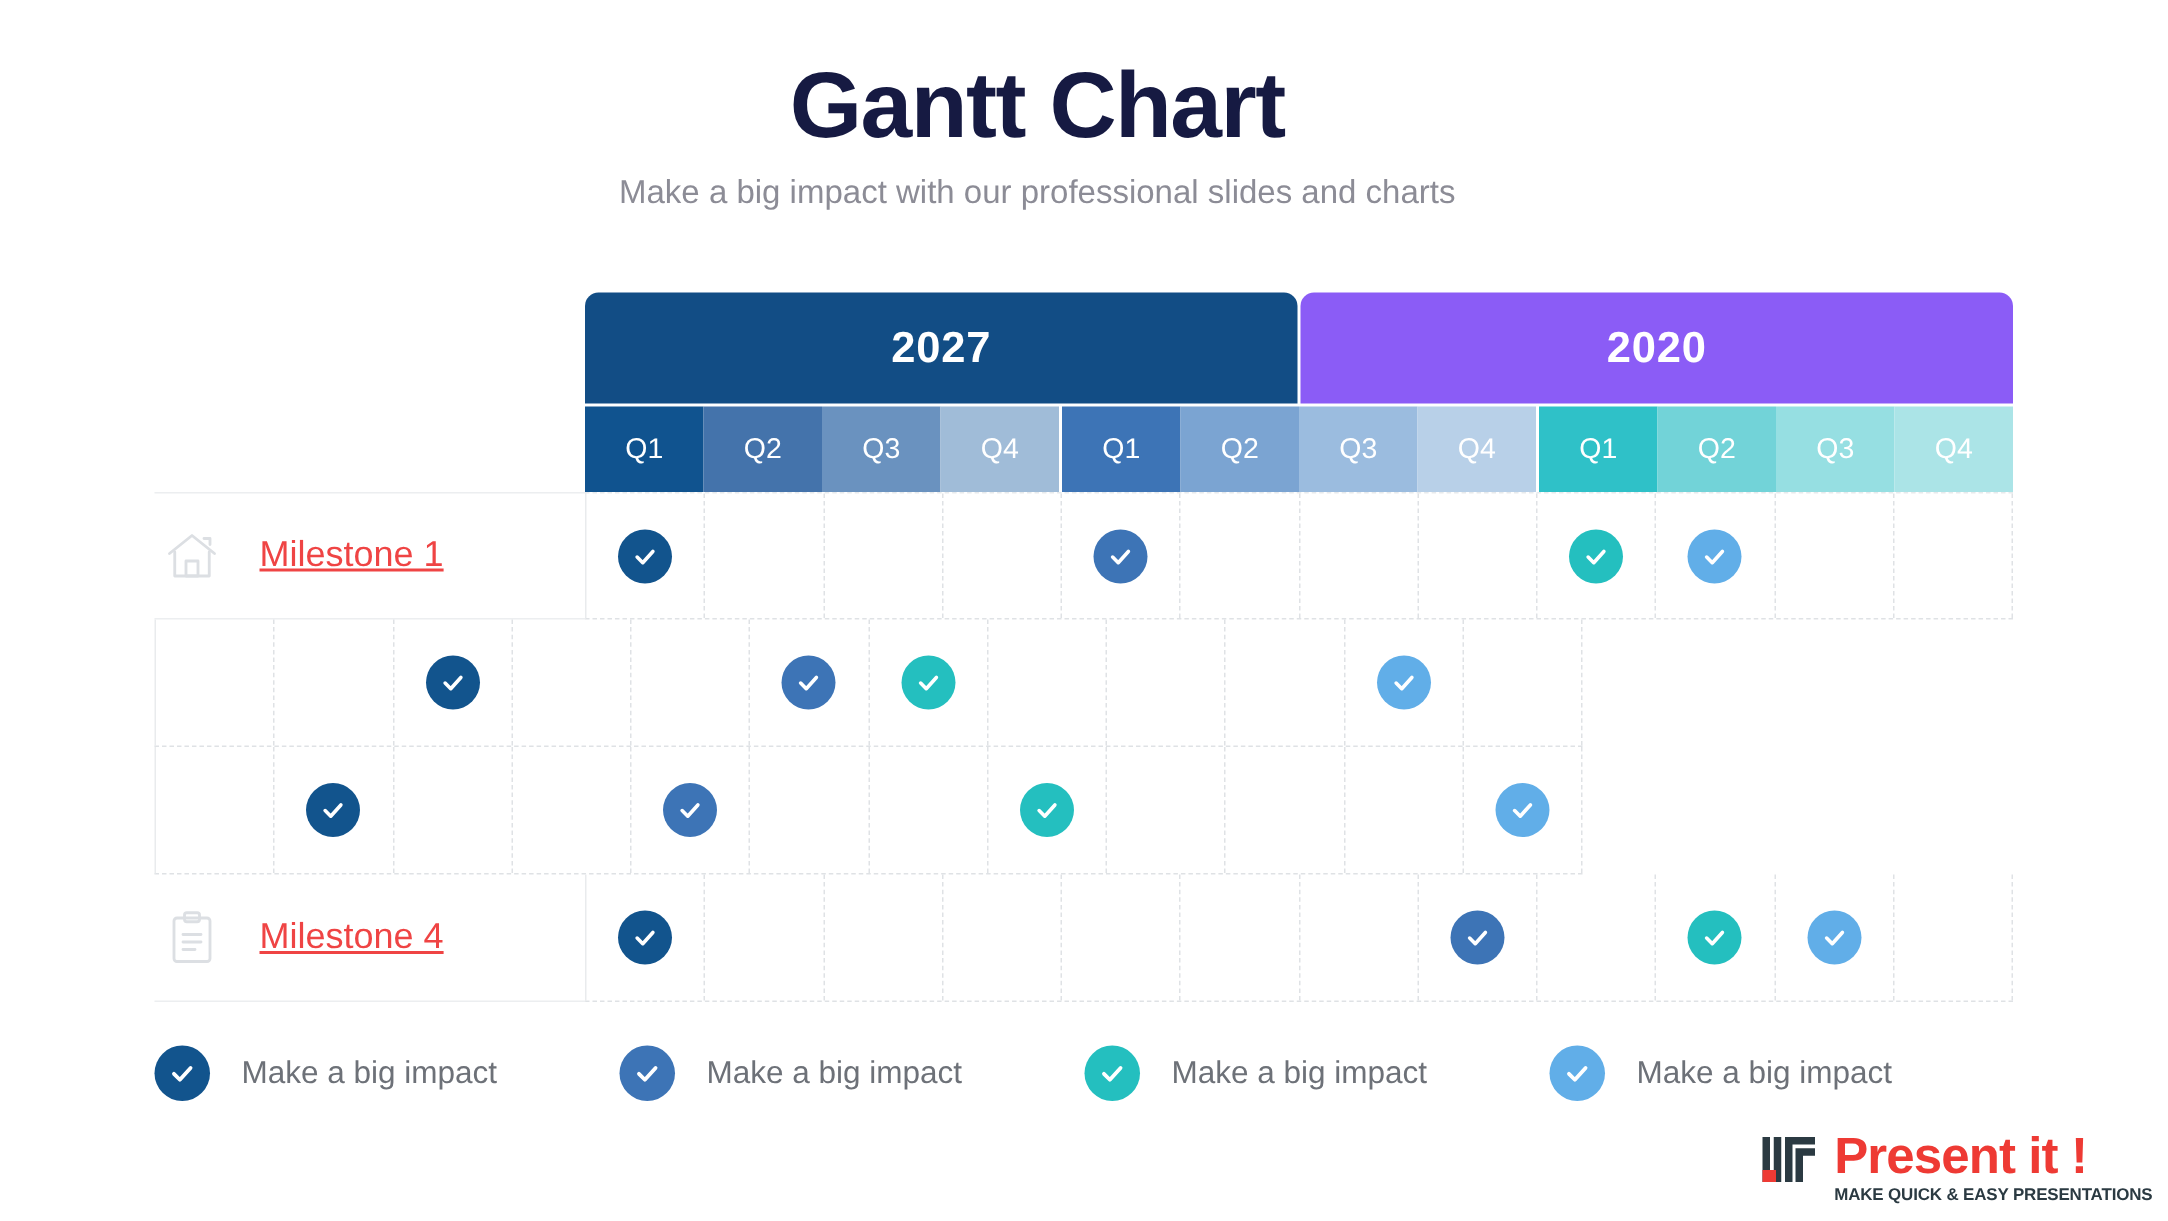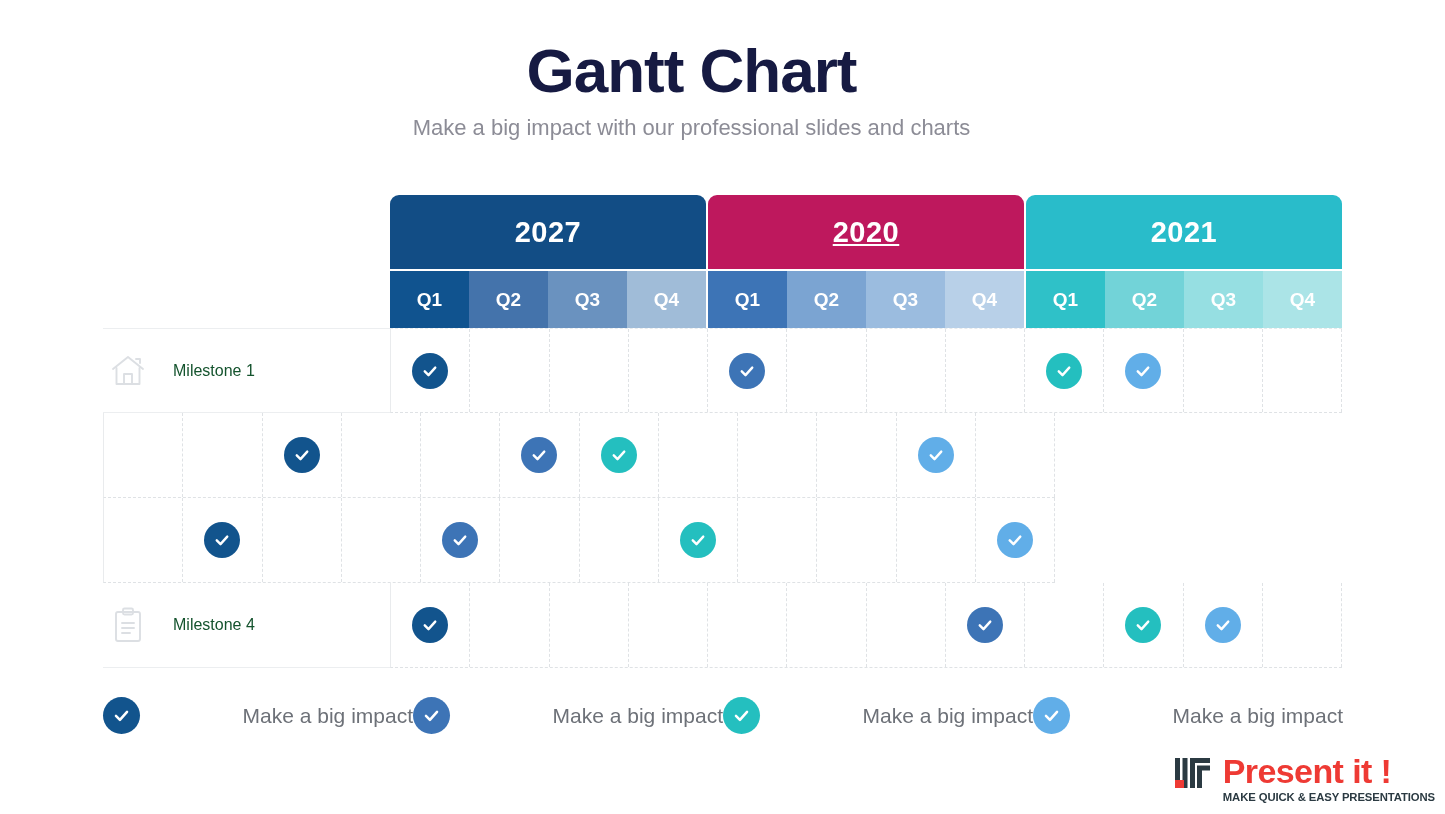--- a/index.html
+++ b/index.html
@@ -75,21 +75,20 @@
     left: 287px;
     top: 76px;
     width: 952px;
     height: 57px;
     display: flex;
   }
   .q-group {
     flex: 1 1 0;
     display: flex;
     margin-right: 2px;
-    font-weight: bold;
   }
   .q-group:last-child { margin-right: 0; }
   .q-cell {
     flex: 1 1 0;
     display: flex;
     align-items: center;
     justify-content: center;
     color: #ffffff;
     font-size: 19px;
   }
@@ -121,23 +120,24 @@
     width: 46px;
     height: 46px;
     flex: 0 0 46px;
     display: flex;
     align-items: center;
     justify-content: center;
     margin-right: 22px;
   }
   .row-icon svg { display: block; }
   .row-name {
-    font-size: 16px;
-    color: #14532d;
+    font-size: 24px;
+    color: #ef4444;
     line-height: 1.2;
+    text-decoration: underline;
   }
   .row-cells {
     width: 952px;
     display: flex;
     border-left: 1px solid #e9ebed;
     border-bottom: 1px dashed #dfe2e5;
     box-sizing: border-box;
   }
   .row:first-child .row-cells { border-top: 1px dashed #e7eaec; }
   .cell {
@@ -166,21 +166,20 @@
     position: absolute;
     left: 103px;
     top: 697px;
     width: 1240px;
     display: flex;
   }
   .legend-item {
     flex: 1 1 0;
     display: flex;
     align-items: center;
-    justify-content: space-between;
   }
   .legend-dot {
     width: 37px;
     height: 37px;
     border-radius: 50%;
     flex: 0 0 37px;
     display: flex;
     align-items: center;
     justify-content: center;
     margin-right: 21px;
@@ -223,22 +222,21 @@
 <body>
 
 <div class="title-block">
   <div class="chart-title">Gantt Chart</div>
   <div class="chart-subtitle">Make a big impact with our professional slides and charts</div>
 </div>
 
 <div class="gantt">
   <div class="year-row">
       <div class="year-cell" style="background: rgb(18, 77, 133);">2027</div>
-      <div class="year-cell" style="background: #be185d; text-decoration: underline;">2020</div>
-      <div class="year-cell" style="background: rgb(41, 188, 202);">2021</div>
+      <div class="year-cell" style="background: #8b5cf6;">2020</div>
     </div>
   <div class="quarter-row">
       <div class="q-group">
         <div class="q-cell" style="background: rgb(16, 83, 143);">Q1</div>
         <div class="q-cell" style="background: rgb(68, 115, 171);">Q2</div>
         <div class="q-cell" style="background: rgb(106, 146, 191);">Q3</div>
         <div class="q-cell" style="background: rgb(160, 188, 216);">Q4</div>
       </div>
       <div class="q-group">
         <div class="q-cell" style="background: rgb(61, 116, 182);">Q1</div>

